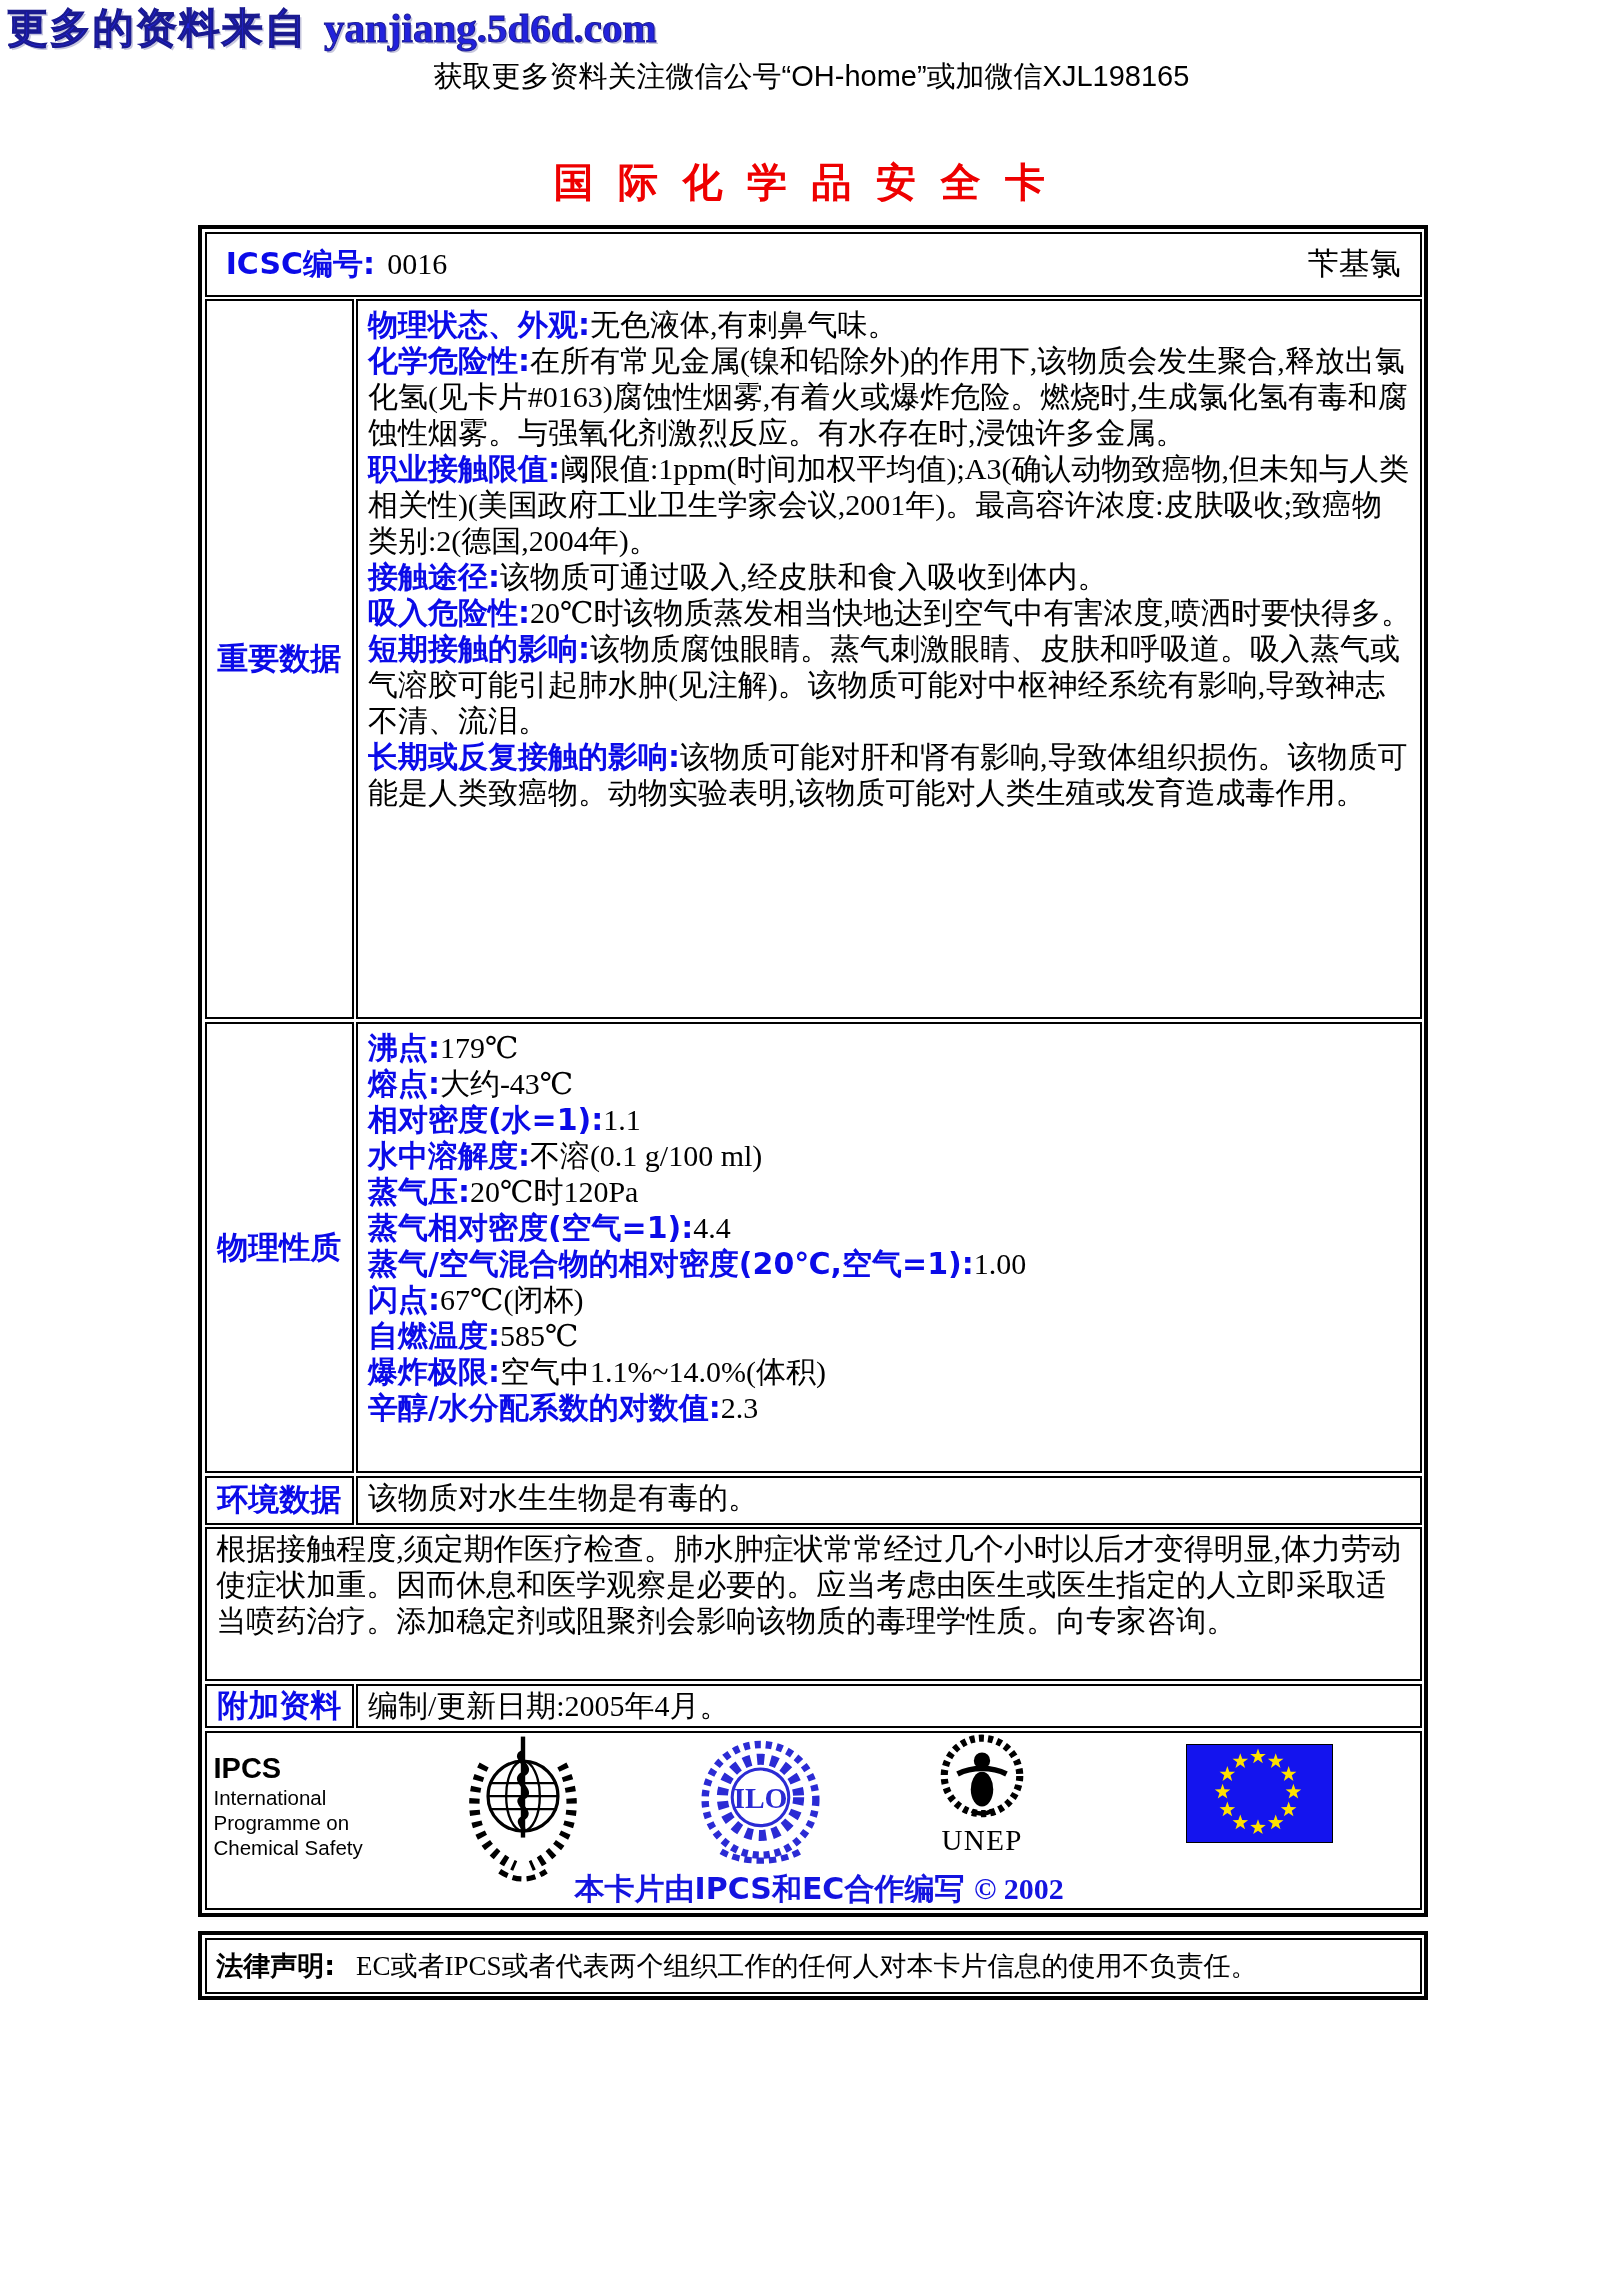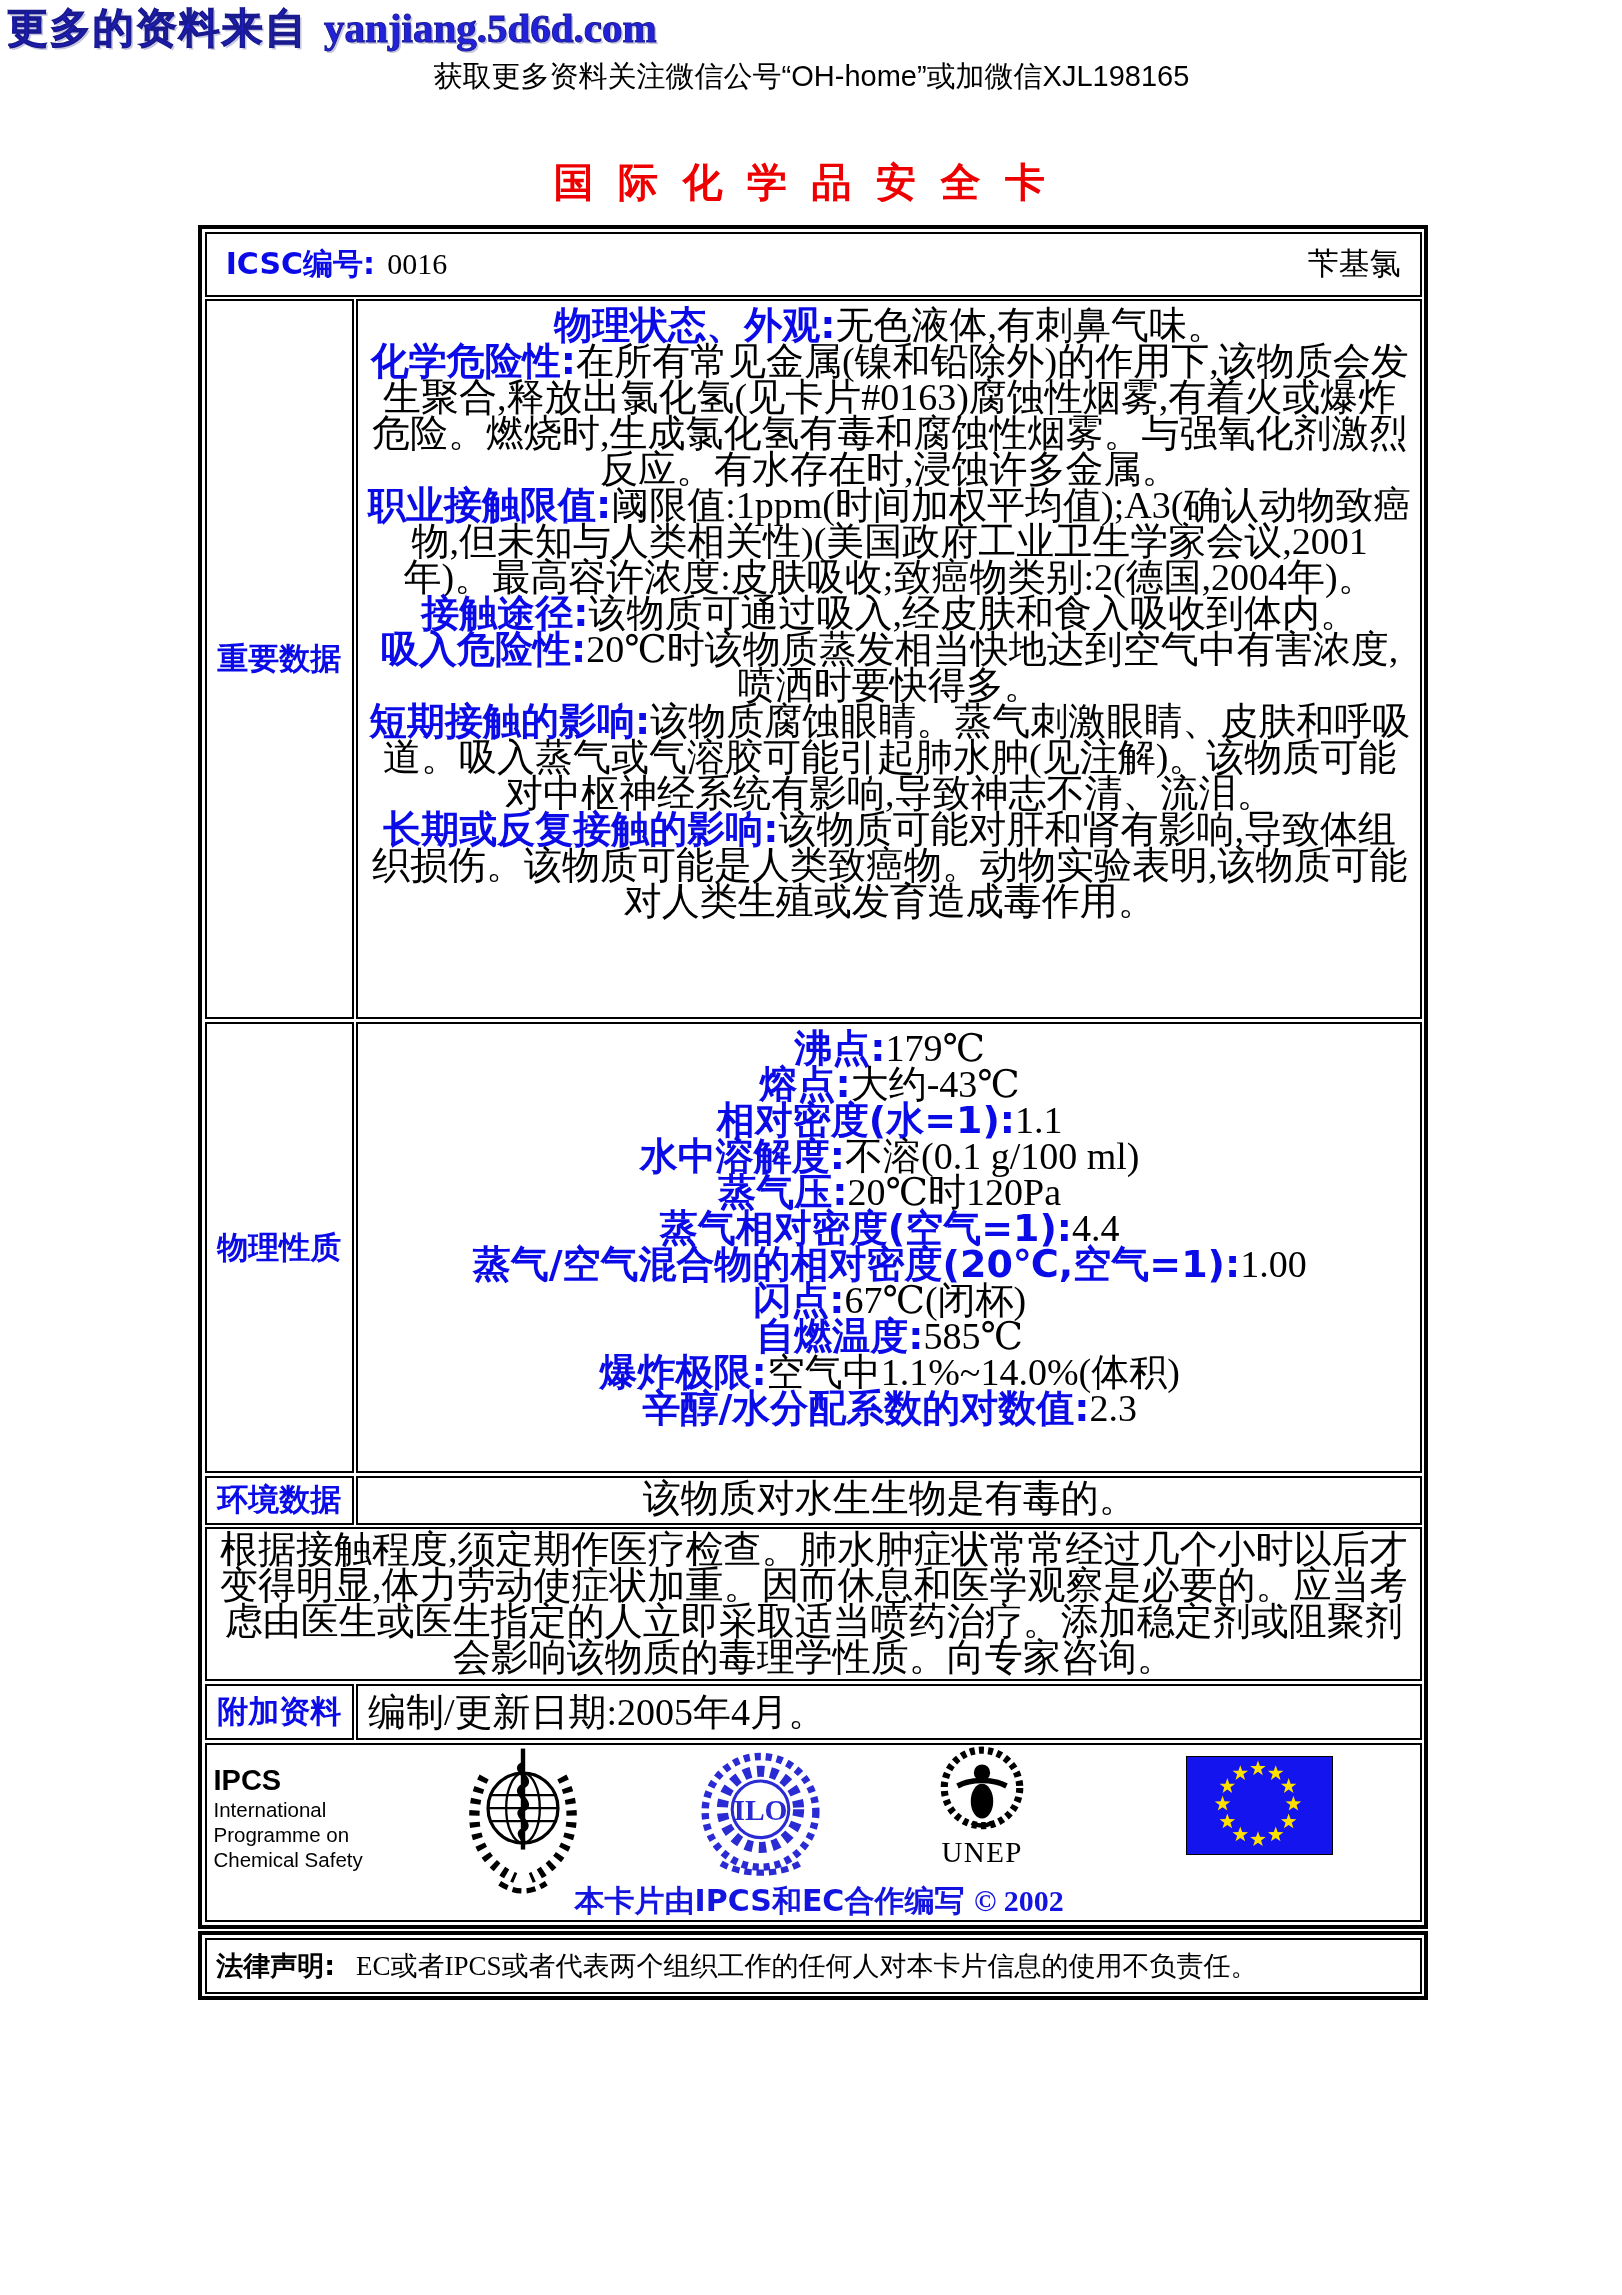--- a/index.html
+++ b/index.html
@@ -32,27 +32,27 @@
     border:4.1px solid #000;padding:2.7px;background:#fff;
   }
   .row{display:flex;gap:2.7px;margin-bottom:2.7px;}
   .row:last-child{margin-bottom:0;}
   .cell{border:2px solid #000;box-sizing:border-box;background:#fff;}
   .labelcell{
     flex:0 0 149px;display:flex;align-items:center;justify-content:center;
     font-family:"DejaVu Sans","Liberation Sans",sans-serif;
     font-weight:bold;font-size:31px;color:#0b0be8;text-align:center;
   }
-  .contentcell{flex:1 1 auto;padding:5.5px 8.2px 0 9.5px;font-size:38px;line-height:36px;text-align:center;}
+  .contentcell{flex:1 1 auto;padding:5.5px 8.2px 0 9.5px;font-size:30px;line-height:36px;}
   .r1{height:65px;}
   .r2{height:720px;}
   .r3{height:451px;}
   .r4{height:49px;}
   .r5{height:154px;}
-  .r6{height:56px;}
+  .r6{height:44px;}
   .r7{height:179px;}
   .r1 .cell{flex:1;display:flex;align-items:center;justify-content:space-between;padding:0 19px;}
   .icsc-left{font-size:30px;}
   .icsc-left .lbl{margin-right:12.3px;}
   .chem-name{font-size:31px;}
   .r4 .contentcell{padding-top:2.7px;}
   .r5 .contentcell{padding-top:1.4px;}
   .r6 .contentcell{display:flex;align-items:center;padding-top:0;}
   p.item{margin:0;padding:0;}
   .lbl{

